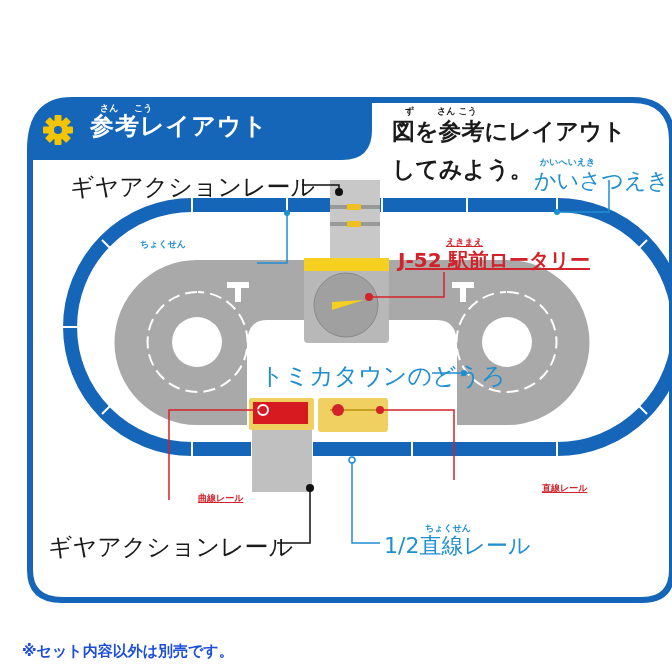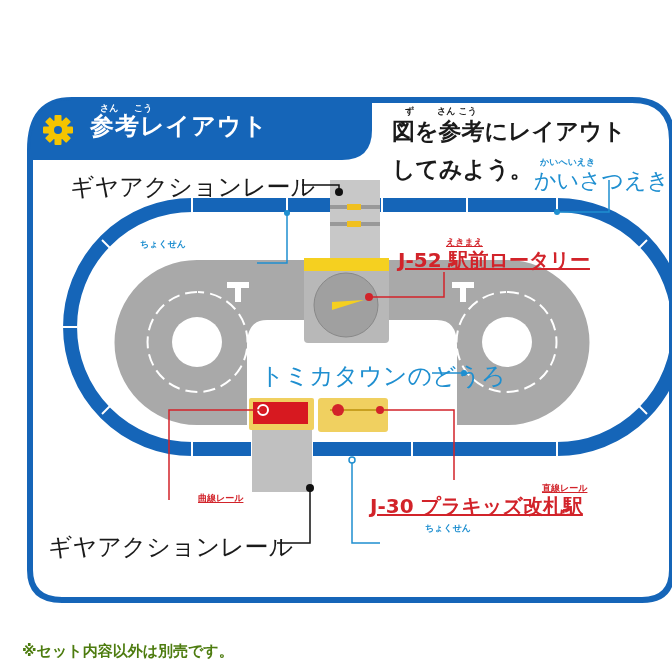--- a/index.html
+++ b/index.html
@@ -8,21 +8,21 @@
   .lbl { position:absolute; white-space:nowrap; line-height:1; }
   .ruby { position:absolute; font-size:9px; font-weight:bold; white-space:nowrap; line-height:1; }
   .black { color:#1a1a1a; }
   .blue { color:#1f8fd0; }
   .red { color:#d2232a;text-decoration:underline; }
   .white { color:#ffffff; }
   #title-text { font-size:24px; font-weight:bold; letter-spacing:1px; }
   #instr1, #instr2 { font-size:23px; font-weight:bold; }
   .lbl-std { font-size:24px; }
   .lbl-red { font-size:20px; font-weight:bold; }
-  #footnote { font-size:15px; font-weight:bold; color:#4d7c0f; }
+  #footnote { font-size:15px; font-weight:bold; color:#1d4ed8; }
 </style>
 </head>
 <body>
 
 <div id="stage">
 
   <svg width="672" height="672" viewBox="0 0 672 672" style="position:absolute;left:0;top:0">
 
     <path d="M 60 100 L 620 100 Q 660 100 660 140 L 660 570 Q 660 600 630 600 L 50 600 Q 18 600 18 570 L 18 150 Q 18 100 60 100 Z" fill="none" stroke="#1565b8" stroke-width="6"></path>
 
@@ -142,20 +142,20 @@
   <span class="ruby blue" style="left:128px;top:240px">ちょくせん</span>
 
   <span class="ruby red" style="left:434px;top:238px">えきまえ</span>
   <span class="lbl red lbl-red" style="left:386px;top:250px">J-52 駅前ロータリー</span>
 
   <span class="lbl blue lbl-std" style="left:248px;top:364px">トミカタウンのどうろ</span>
 
   <span class="ruby red" style="left:186px;top:494px">曲線レール</span>
 
   <span class="ruby red" style="left:530px;top:484px">直線レール</span>
-  <span class="lbl red lbl-red" style="left:358px;top:496px">J-30 プラキッズ改札駅</span>
 
   <span class="lbl black lbl-std" style="left:36px;top:535px">ギヤアクションレール</span>
 
   <span class="ruby blue" style="left:413px;top:524px">ちょくせん</span>
+  <span class="lbl blue lbl-std" style="left:372px;top:535px;font-size:22px">1/2直線レール</span>
 
   <span class="lbl" id="footnote" style="left:10px;top:644px">※セット内容以外は別売です。</span>
 </div>
 
 </body></html>

